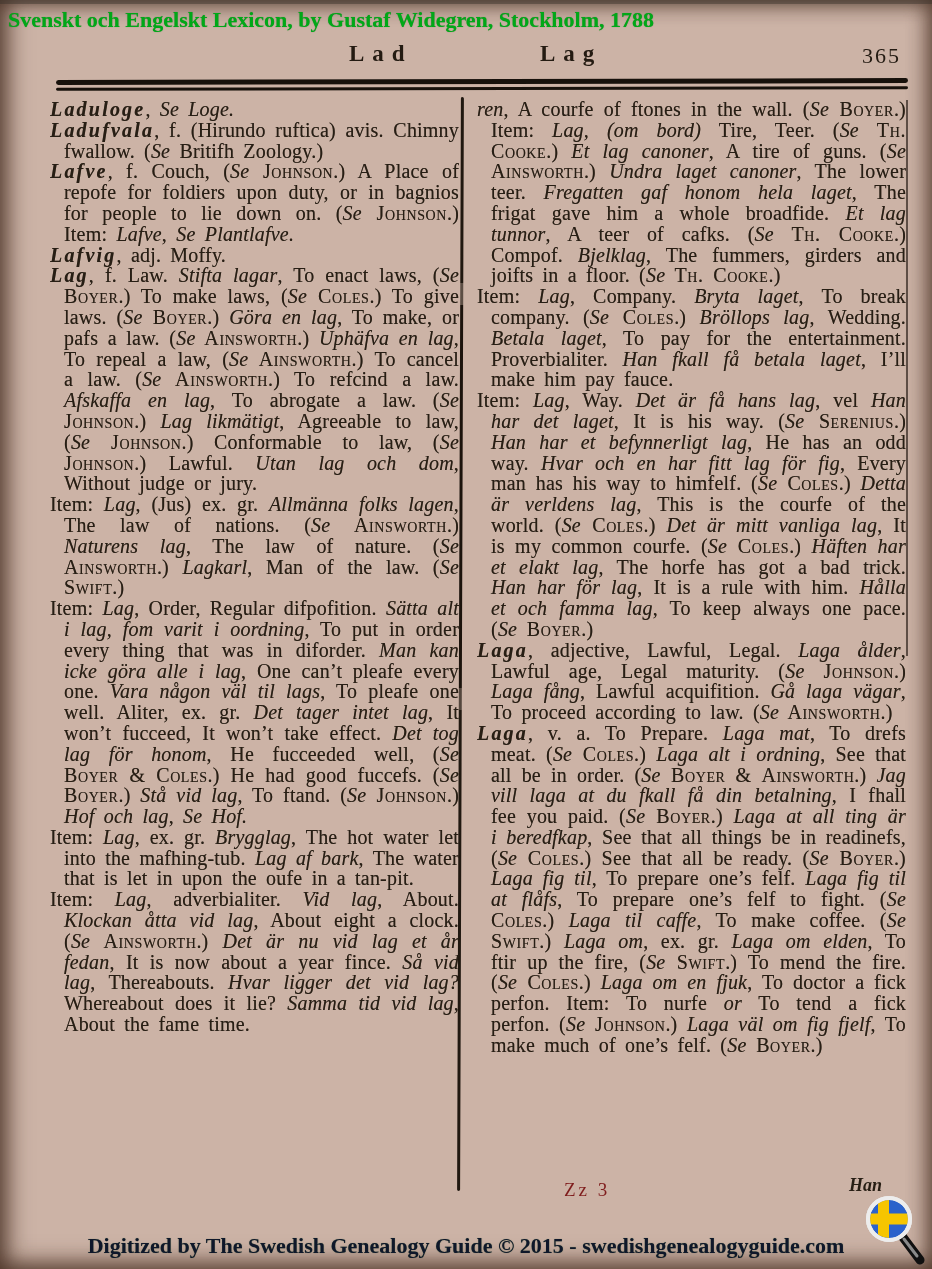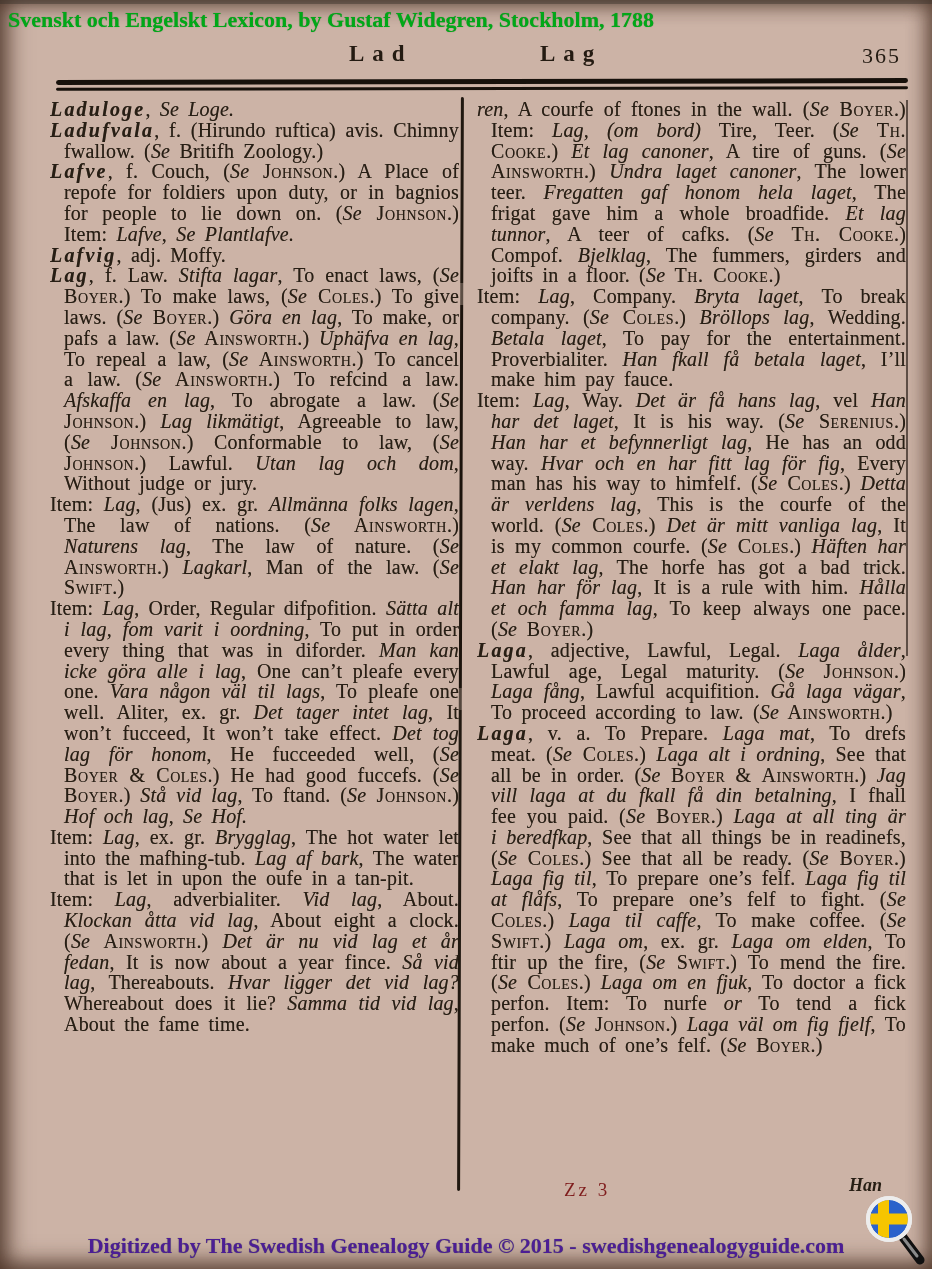--- a/index.html
+++ b/index.html
@@ -135,13 +135,13 @@
         <circle cx="27" cy="25" r="19"></circle>
       </clipPath>
     <g clip-path="url(#fc)">
       <rect x="4" y="19.5" width="46" height="11" fill="#f6c500"></rect>
       <rect x="16" y="2" width="11" height="46" fill="#f6c500"></rect>
     </g>
     <circle cx="27" cy="25" r="21" fill="none" stroke="#ededed" stroke-width="4"></circle>
   </svg>
 </div>
 
-<div id="bottom-credit" class="credit" style="color: #4c1d95;">Digitized by The Swedish Genealogy Guide © 2015 - swedishgenealogyguide.com</div>
+<div id="bottom-credit" class="credit" style="color: #0f172a;">Digitized by The Swedish Genealogy Guide © 2015 - swedishgenealogyguide.com</div>
 
 </body></html>

